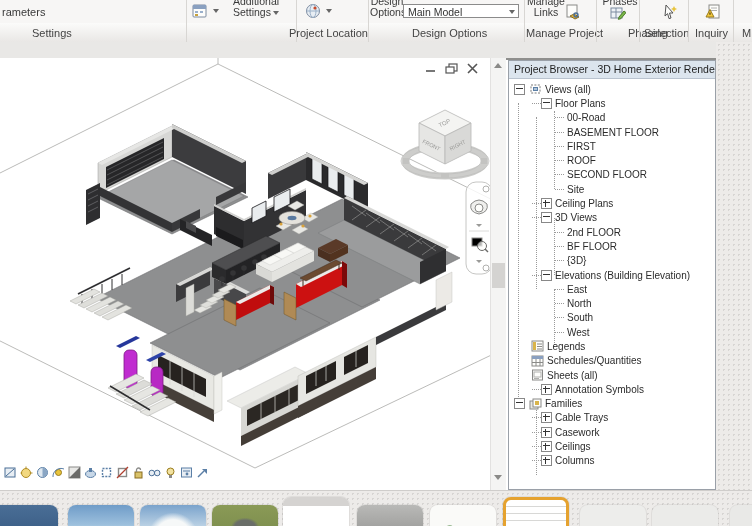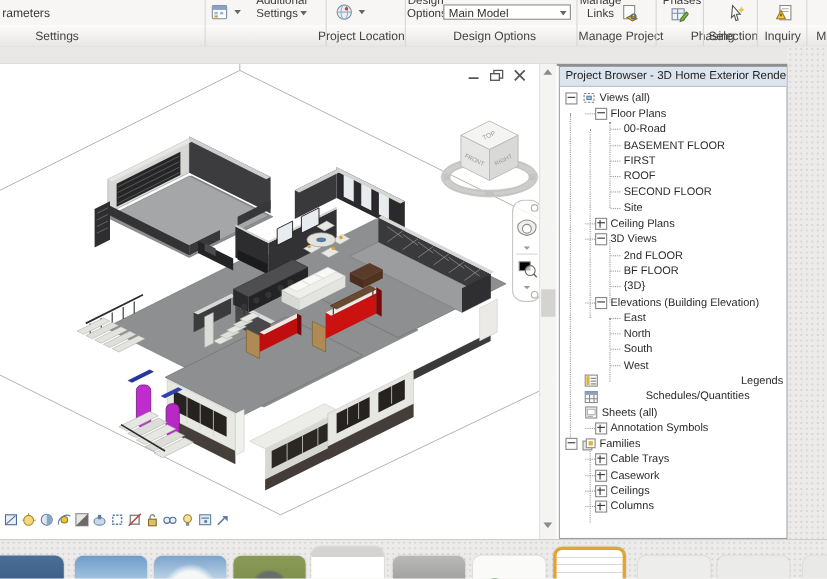--- a/index.html
+++ b/index.html
@@ -579,31 +579,31 @@
           <span class="label">North</span>
         </div>
       <div class="tree-row lvl2">
           <span class="stub"></span>
           <span class="label">South</span>
         </div>
       <div class="tree-row lvl2">
           <span class="stub"></span>
           <span class="label">West</span>
         </div>
-      <div class="tree-row lvl0" style="padding-left:18px;justify-content:space-between;">
+      <div class="tree-row lvl0" style="padding-left:18px;">
         <svg class="ticon" width="13" height="12">
             <rect x="1" y="1" width="11" height="10" fill="#fdfdfb" stroke="#8a8a88"></rect>
             <rect x="2" y="2" width="3" height="8" fill="#d9b44a"></rect>
             <line x1="6" y1="4" x2="11" y2="4" stroke="#8a8a88"></line>
             <line x1="6" y1="6.5" x2="11" y2="6.5" stroke="#8a8a88"></line>
             <line x1="6" y1="9" x2="11" y2="9" stroke="#8a8a88"></line>
           </svg>
         <span class="label">Legends</span>
       </div>
-      <div class="tree-row lvl0" style="padding-left:18px;gap:40px;">
+      <div class="tree-row lvl0" style="padding-left:18px;">
         <svg class="ticon" width="13" height="12">
             <rect x="1" y="1" width="11" height="10" fill="#fdfdfb" stroke="#8a8a88"></rect>
             <rect x="1" y="1" width="11" height="3" fill="#8aa0c0"></rect>
             <line x1="5" y1="4" x2="5" y2="11" stroke="#8a8a88"></line>
             <line x1="9" y1="4" x2="9" y2="11" stroke="#8a8a88"></line>
             <line x1="1" y1="7.5" x2="12" y2="7.5" stroke="#8a8a88"></line>
           </svg>
         <span class="label">Schedules/Quantities</span>
       </div>
       <div class="tree-row lvl0" style="padding-left:18px;">

